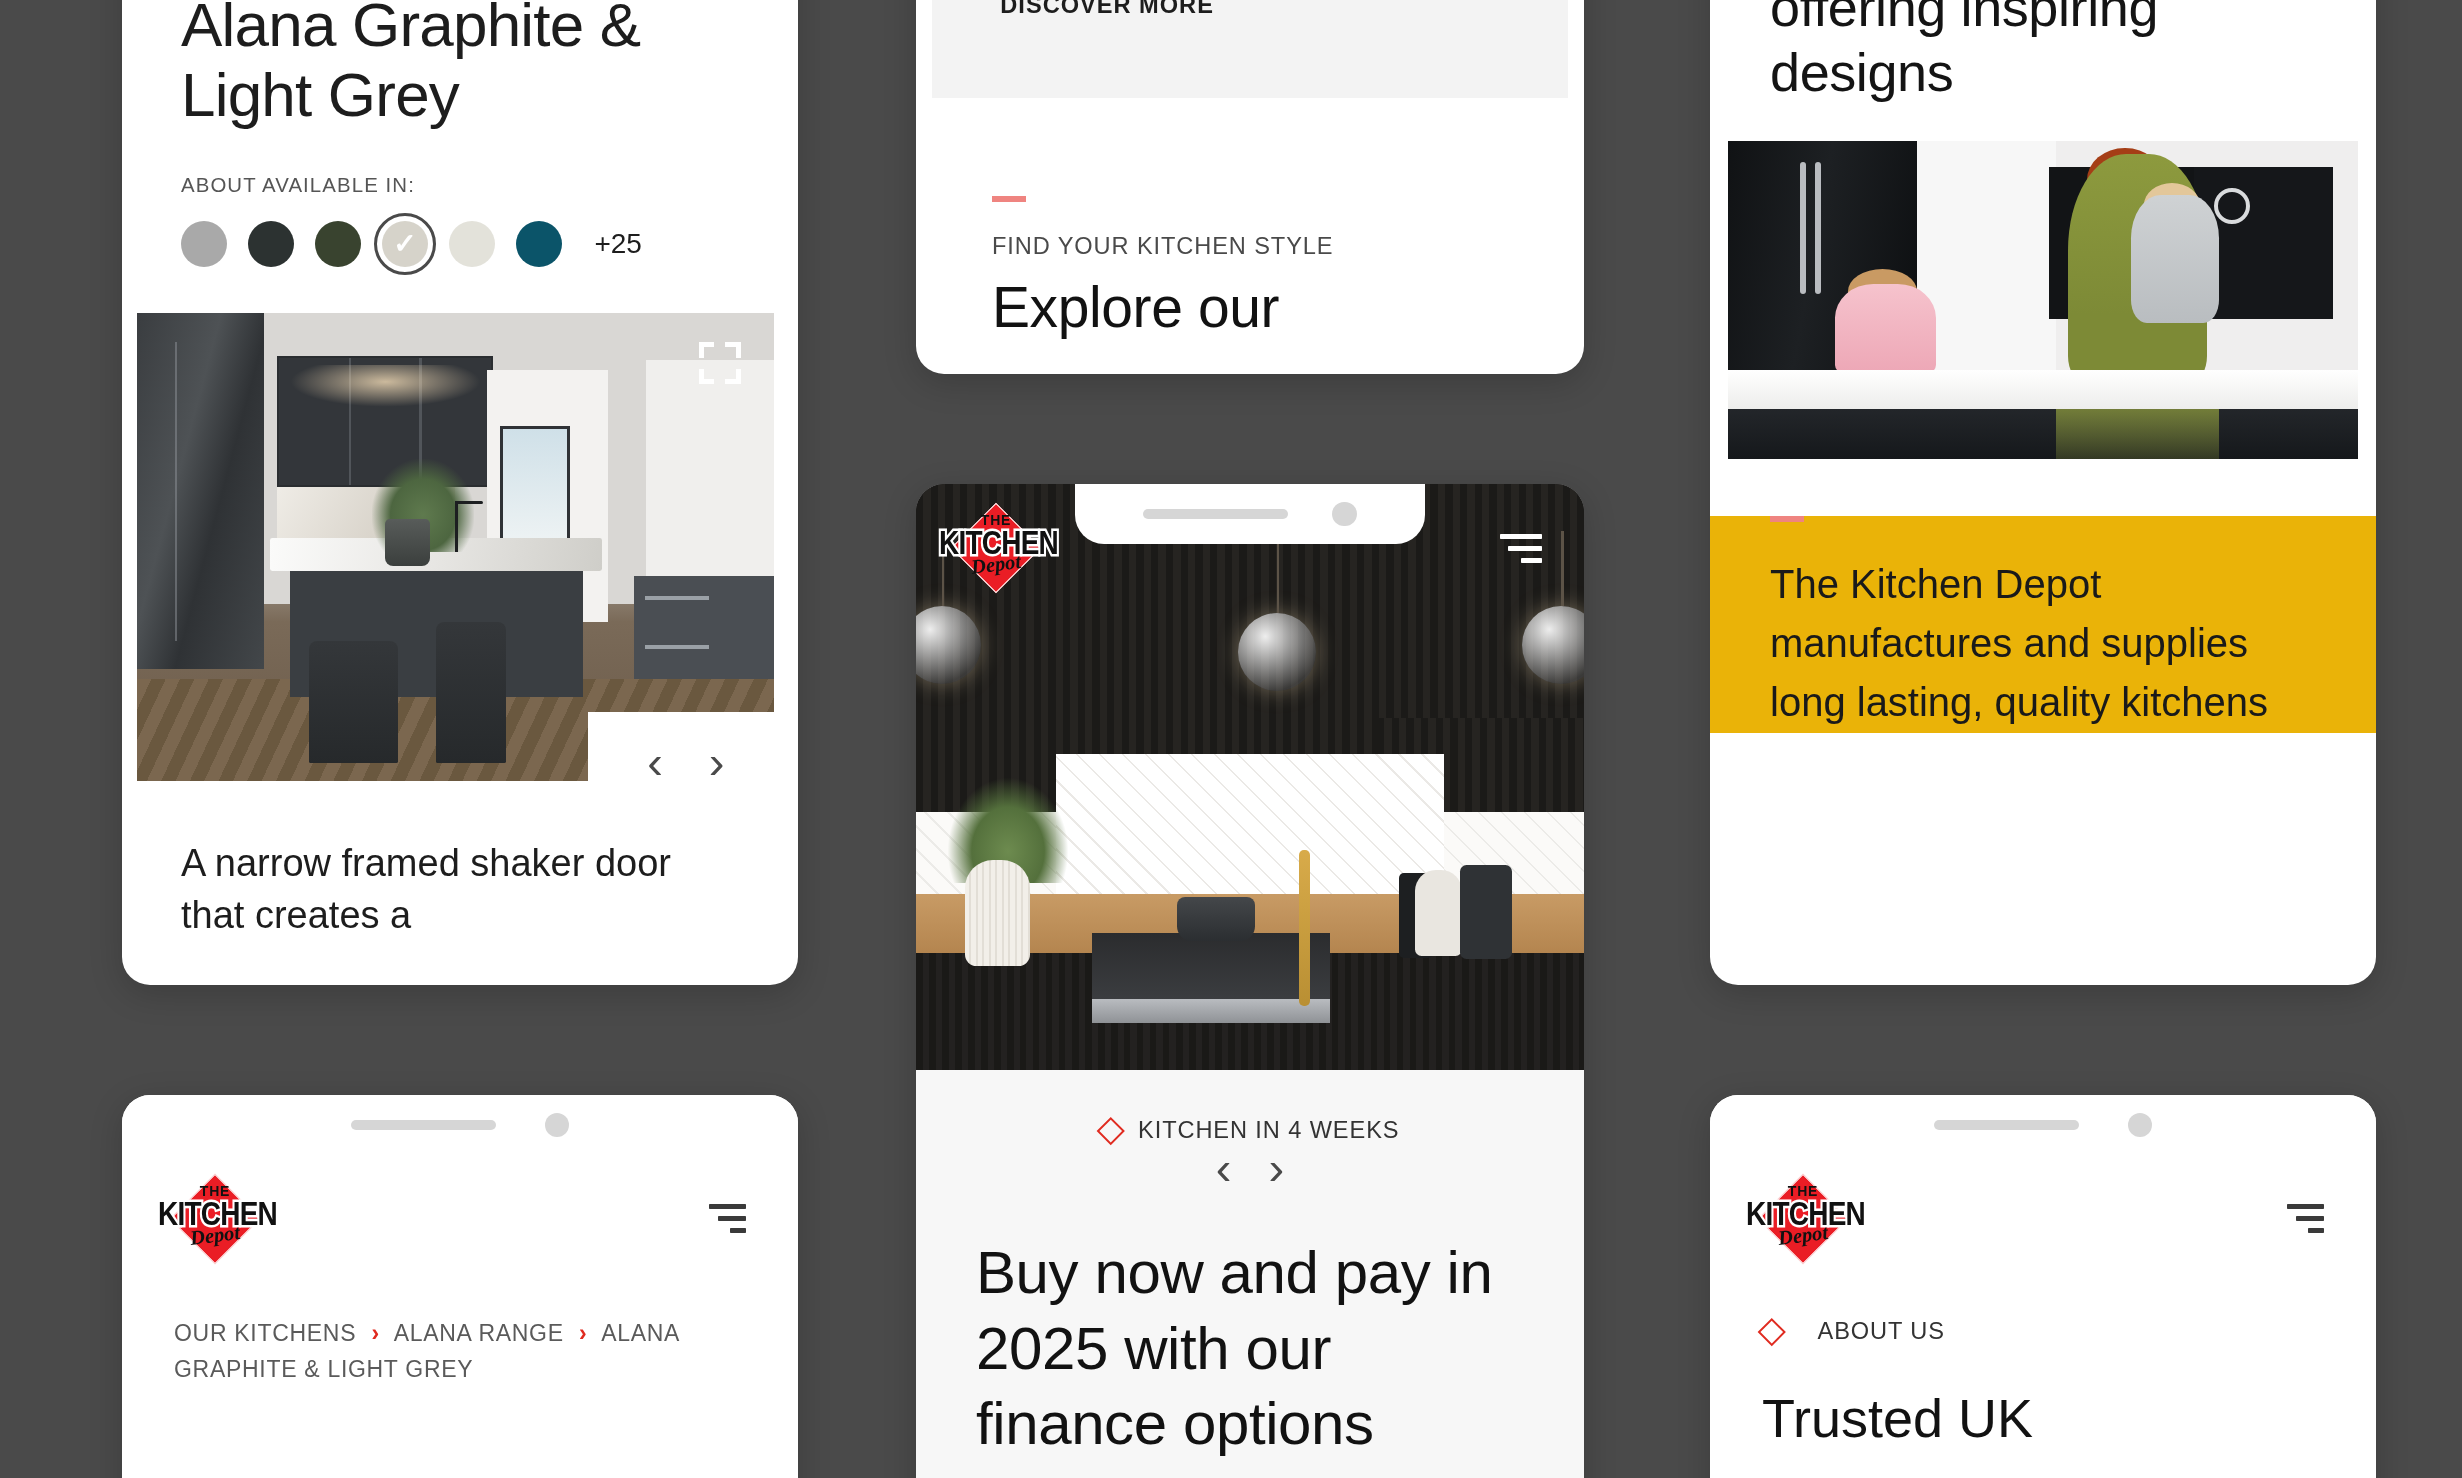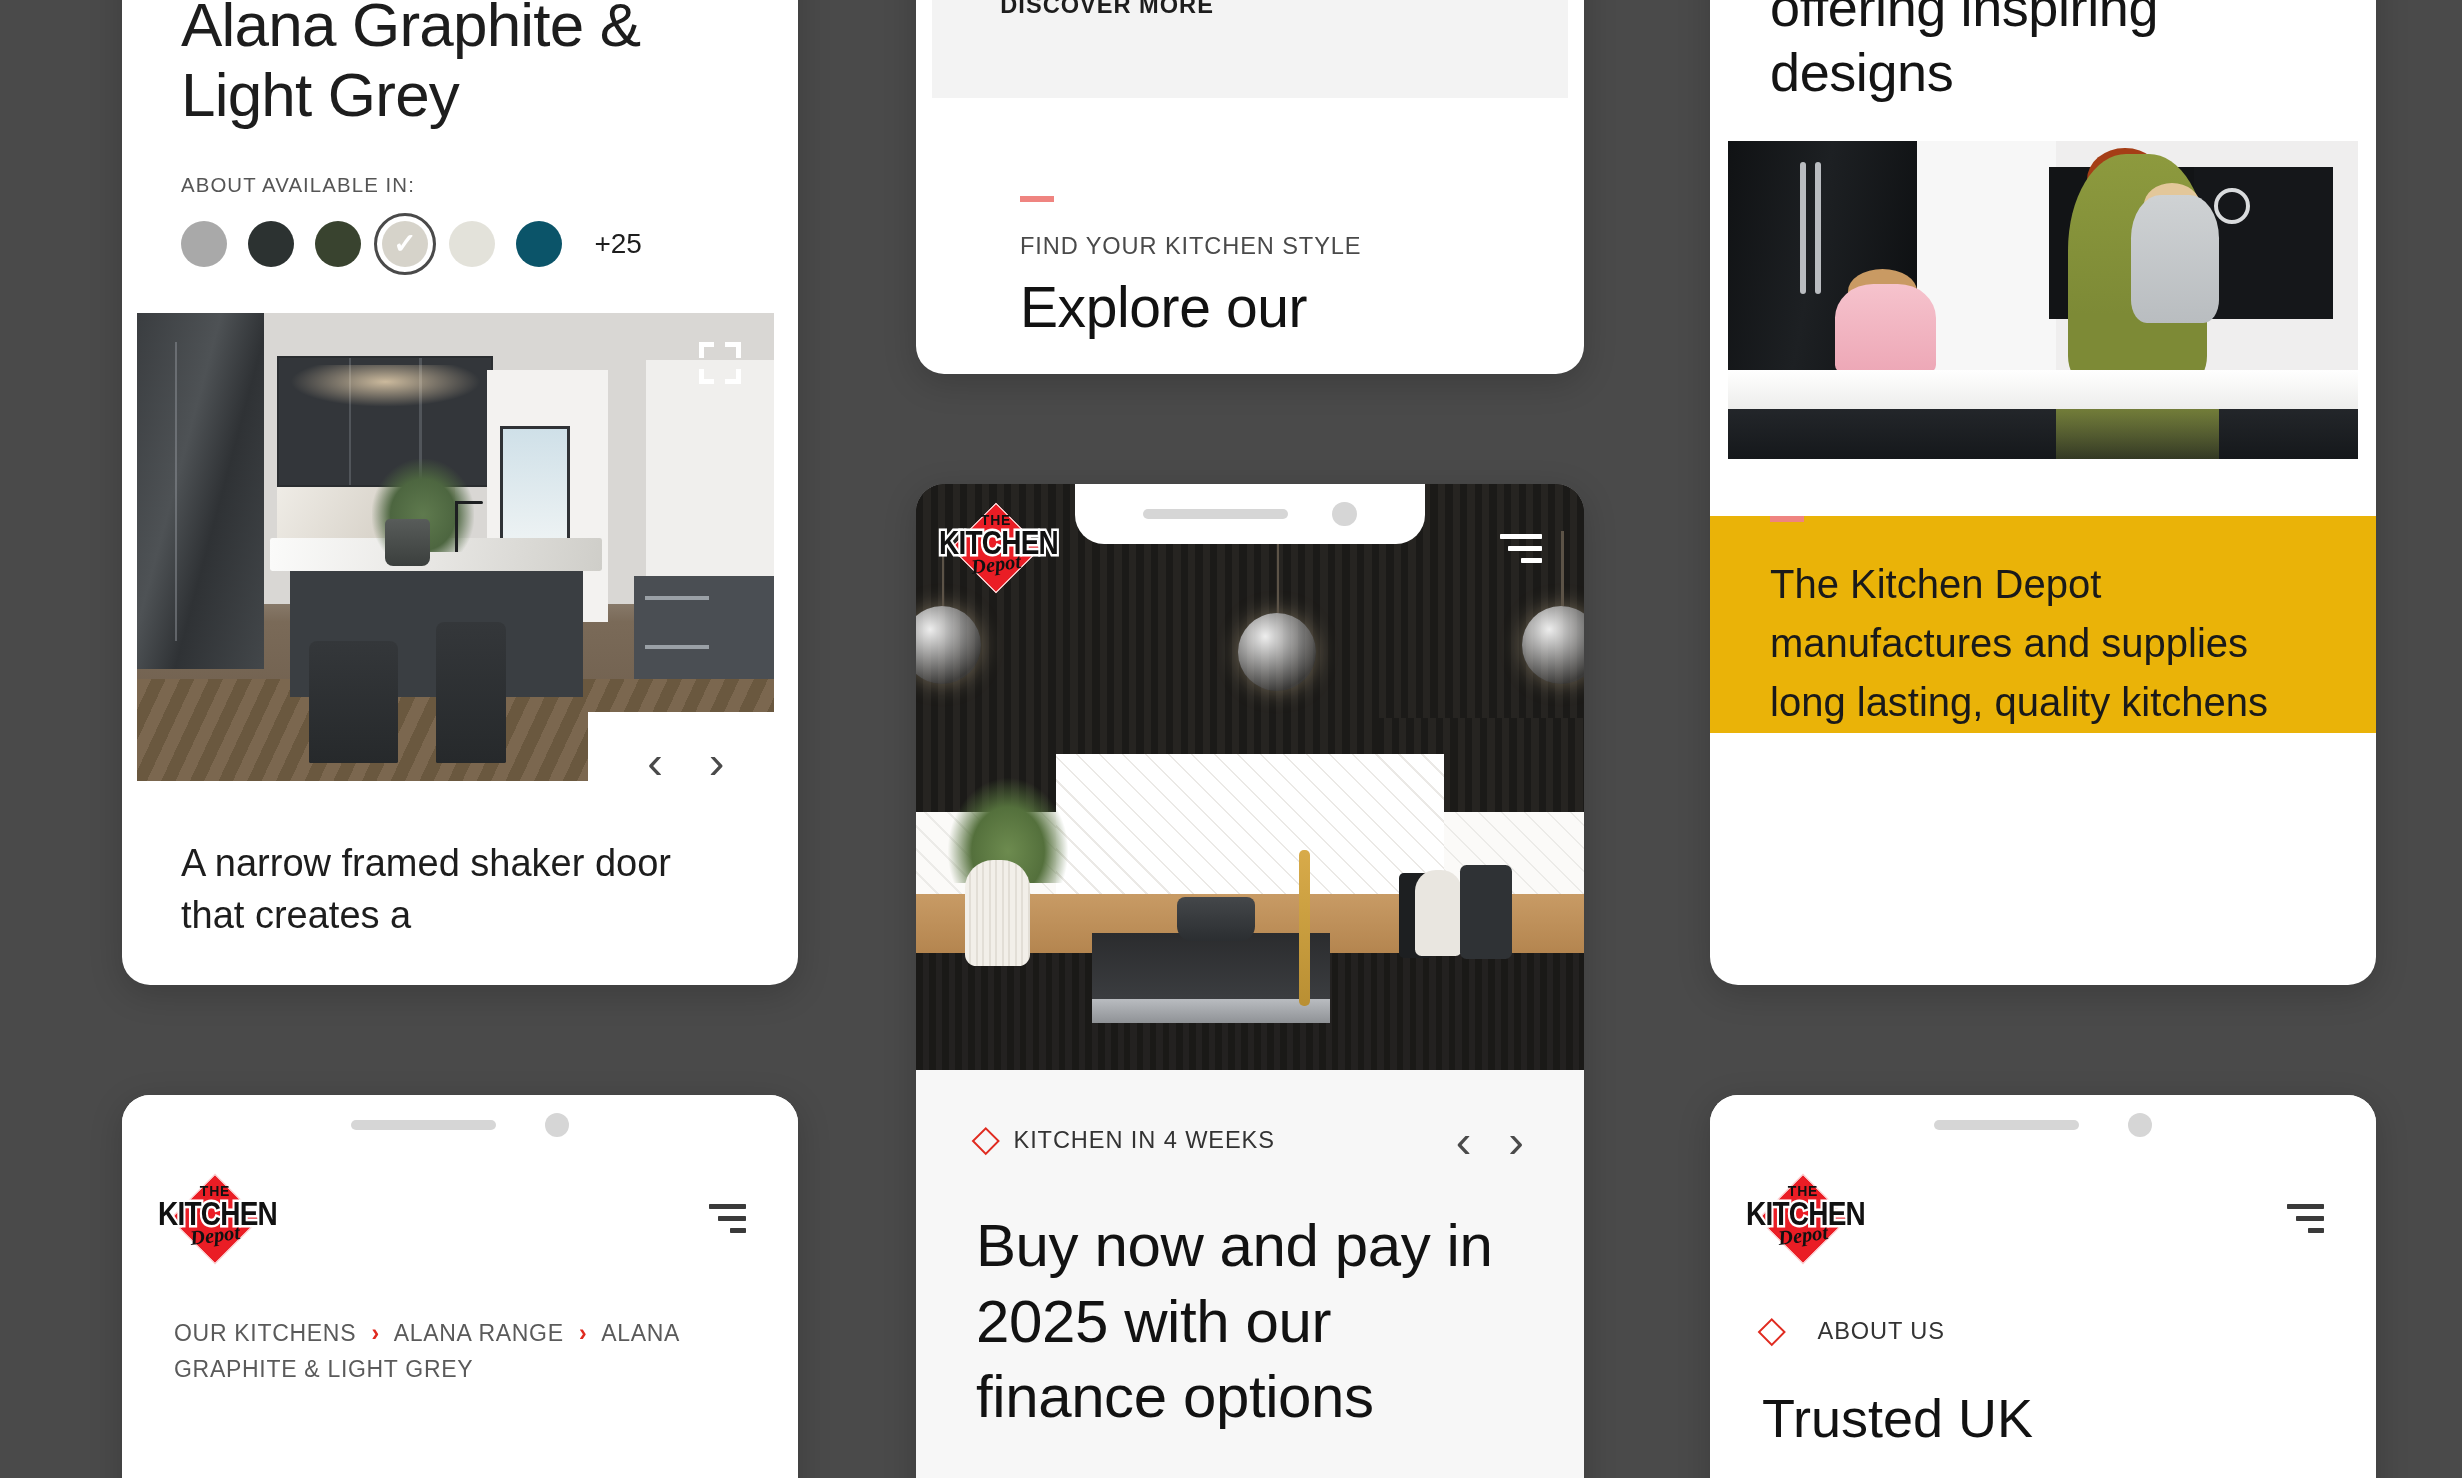--- a/index.html
+++ b/index.html
@@ -145,21 +145,21 @@
   .chev { font-size:47px; color:#4a4a4a; font-weight:300; line-height:1; }
 
   .c1-body {
     padding:28px 59px 0; font-size:38px; line-height:1.36; color:#1d1d1d;
   }
 
   
   #card2 { left:916px; top:-277px; width:668px; height:651px; background:#fff; }
   .c2-grey { margin:0 16.3px; background:#f3f3f3; height:375px; padding:0 68px; }
   .c2-discover { padding-top:269px; font-size:23.6px; letter-spacing:1px; color:#1d1d1d; font-weight:700; }
-  .c2-lower { padding:0 104px; }
+  .c2-lower { padding:0 76px; }
   .red-dash { width:34px; height:5.7px; background:#ef8480; margin-top:98px; }
   .c2-eyebrow { margin-top:31px; font-size:23.6px; letter-spacing:0.9px; color:#4a4a4a; }
   .c2-head { margin-top:16px; font-size:57px; line-height:1.1; color:#121212; letter-spacing:-0.4px; }
 
   
   #card3 { left:1710px; top:-212px; width:666px; height:1197px; background:#fff; }
   .c3-headwrap { background:#fff; padding:0 60px; position:relative; z-index:3; }
   .c3-head { font-size:54px; line-height:1.2; color:#141414; padding-top:122px; padding-bottom:37px; letter-spacing:-0.4px; }
   .c3-photo { position:relative; height:318px; margin:0 18px; overflow:hidden; background:#efeeee; }
   .f-fridge { position:absolute; left:0; top:0; width:30%; height:80%;
@@ -235,21 +235,21 @@
           background:#2f3235; border-radius:6.5px;}
   .h-board2{position:absolute; right:122px; bottom:114px; width:47px; height:86px;
           background:#e9e6e0; border-radius:21px 21px 6.5px 6.5px;}
   .c4-topbar { position:absolute; left:0; top:0; width:100%; height:60px;
                display:flex; align-items:center; justify-content:center; }
   .c4-notch { width:350px; height:60px; background:#fff; border-radius:0 0 29px 29px;
               display:flex; align-items:center; justify-content:center; gap:44px; }
   .c4-logo { position:absolute; left:28px; top:18px; z-index:4; }
   .c4-burger{ position:absolute; right:42px; top:50px; z-index:4; }
   .c4-foot { padding:0 60px; }
-  .c4-row { display:flex; align-items:center; justify-content:space-between; padding-top:47px; }
+  .c4-row { display:flex; align-items:center; justify-content:space-between; padding-top:47px;flex-direction:column; }
   .c4-eyebrow { display:flex; align-items:center; gap:18px; font-size:23.6px; letter-spacing:0.9px; color:#333; }
   .diamond-ico { width:19.5px; height:19.5px; border:2.4px solid #e02b20; transform:rotate(45deg); }
   .c4-navs { display:flex; gap:37px; }
   .c4-head { margin-top:44px; font-size:60px; line-height:1.26; color:#121212; letter-spacing:-0.4px; }
 
   
   #card5 { left:122px; top:1095px; width:676px; height:456px; background:#fff; }
   .c5-row { display:flex; align-items:center; justify-content:space-between; padding:18px 52px 0 41px; }
   .c5-crumb { padding:0 52px; margin-top:52px; font-size:23px; letter-spacing:0.7px;
               color:#5a5a5a; line-height:1.55; }

